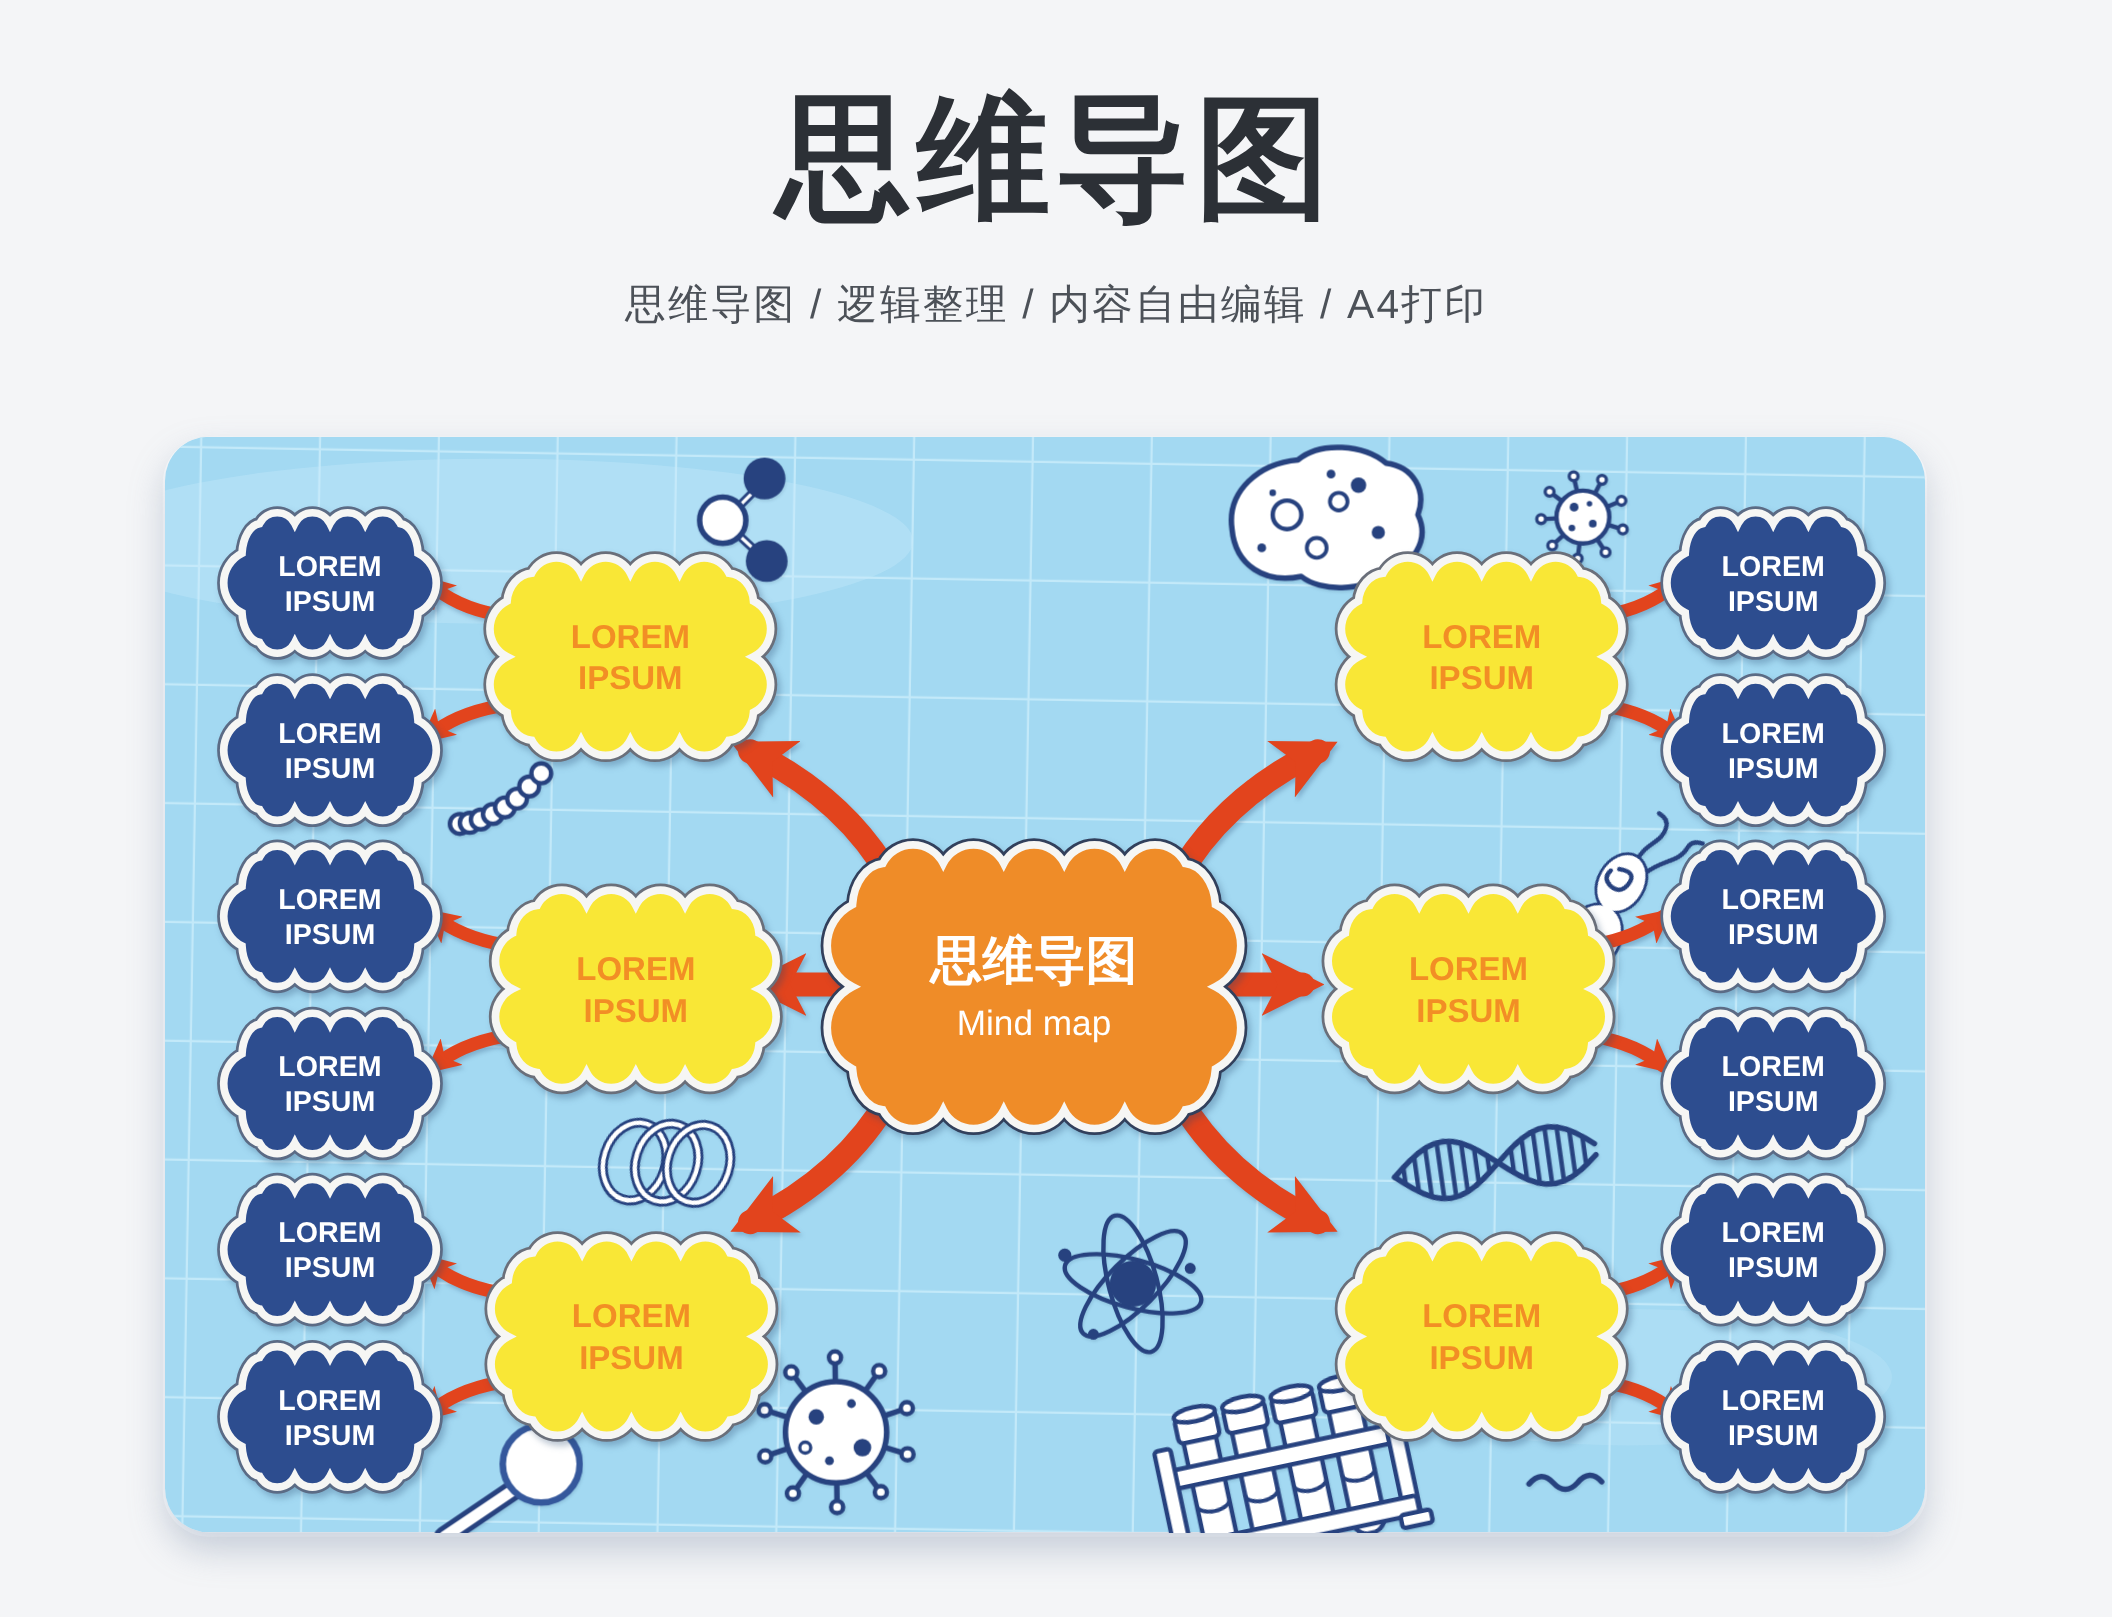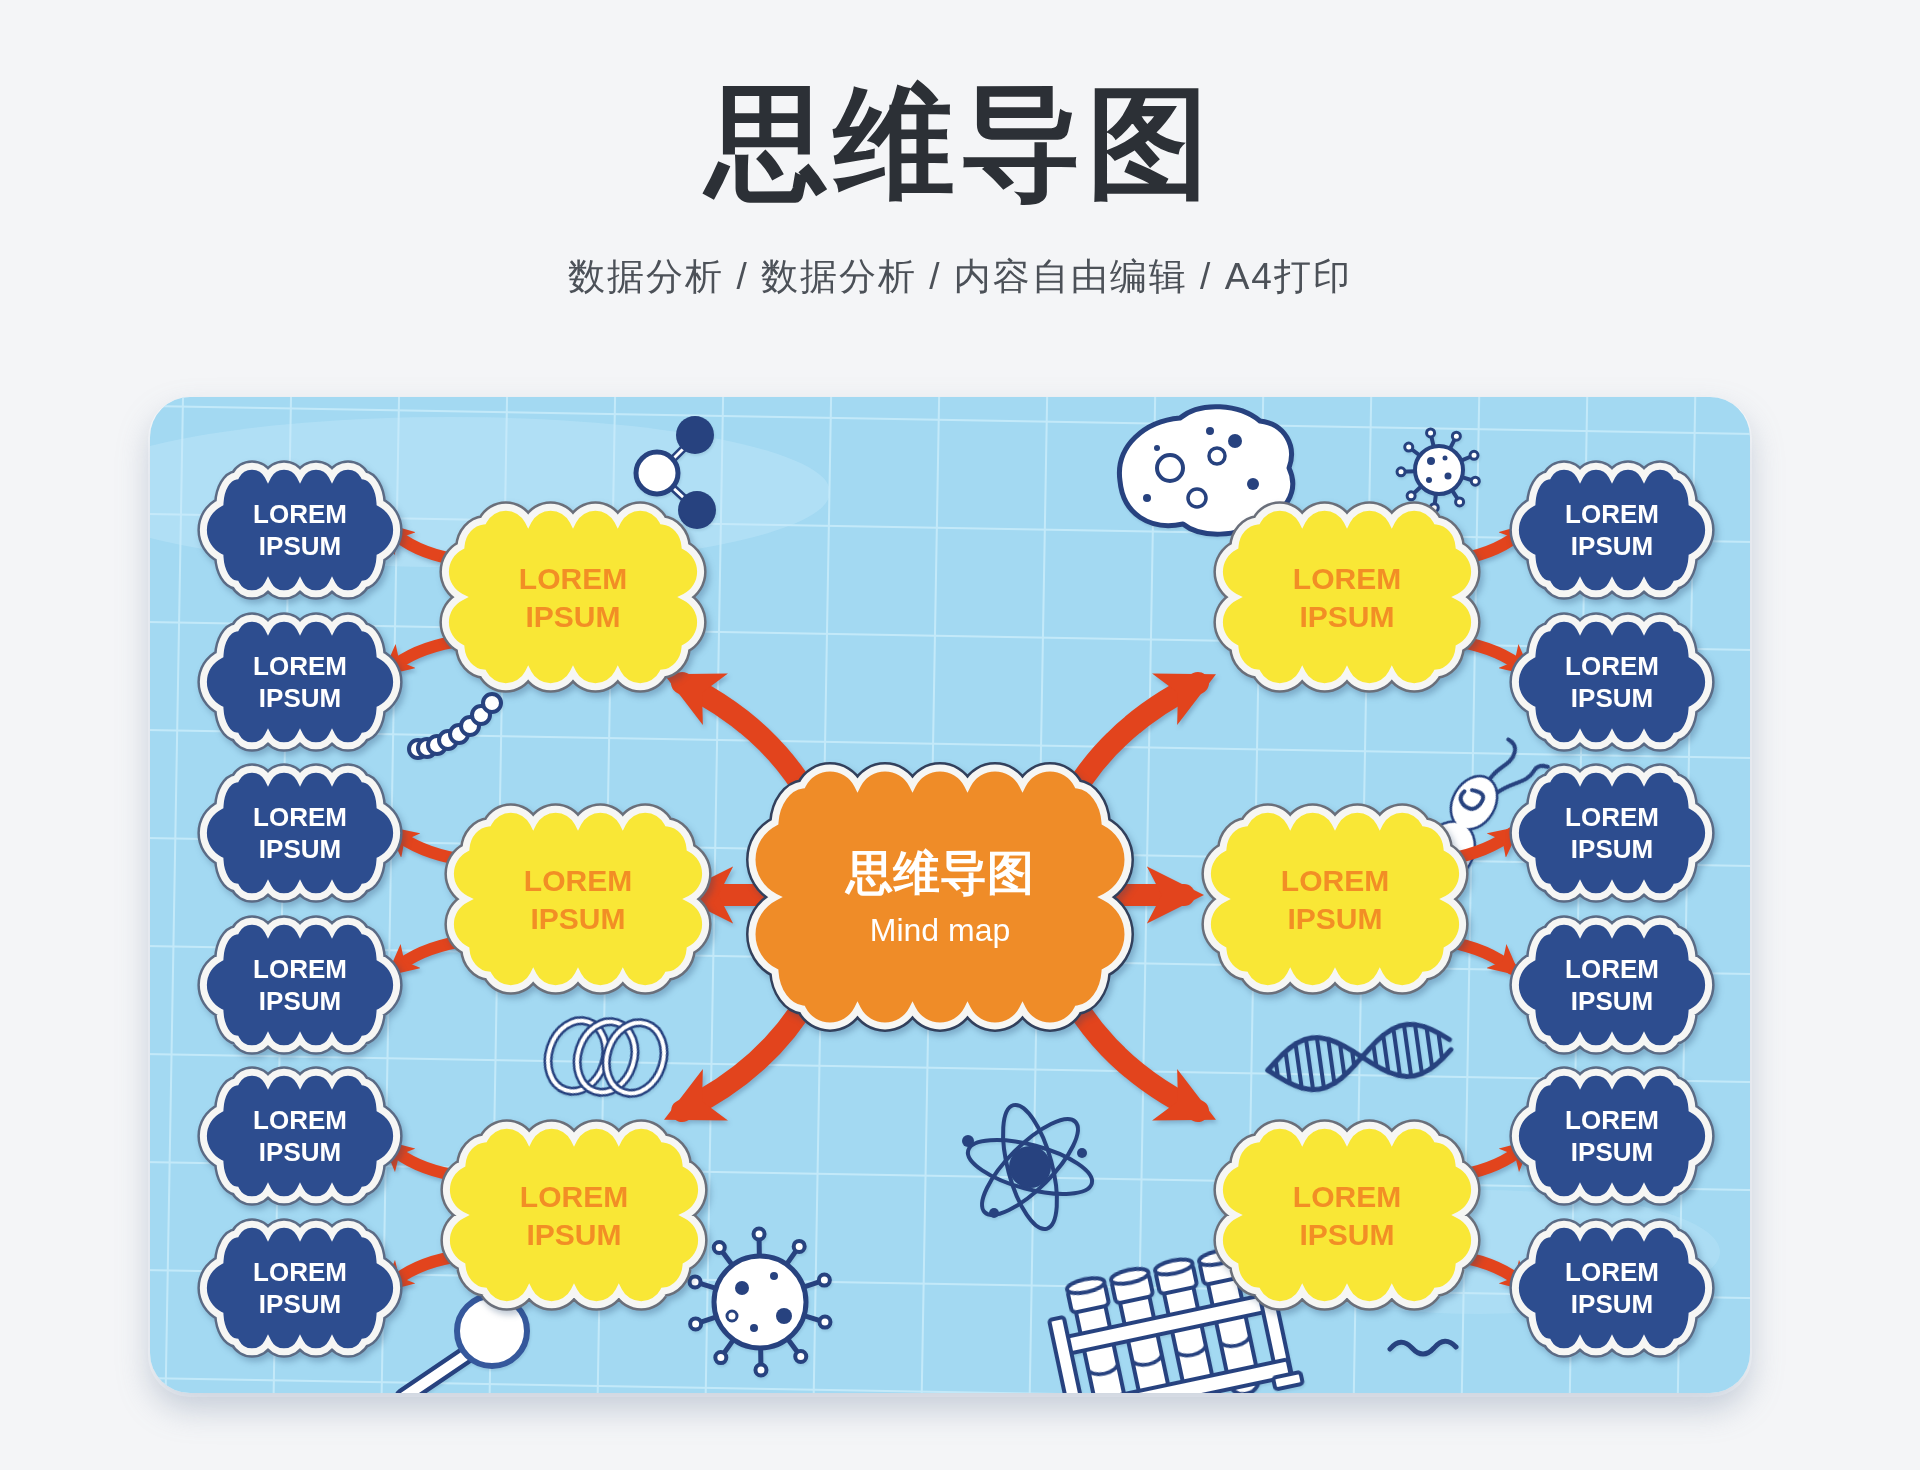--- a/index.html
+++ b/index.html
@@ -26,21 +26,21 @@
   .panel svg{display:block;}
   .cloud{filter:drop-shadow(3px 4px 3px rgba(35,70,110,.30));}
   .arrows{filter:drop-shadow(2px 3px 2px rgba(35,70,110,.28));}
   .doodle{filter:drop-shadow(1px 2px 1px rgba(35,70,110,.12));}
   text{font-family:"Liberation Sans", sans-serif;}
 </style>
 </head>
 <body>
 
 <h1 class="page-title" style="color: rgb(44, 48, 54);">思维导图</h1>
-<p class="page-subtitle" style="color: rgb(76, 81, 88);">数据分析 / 数据分析 / 内容自由编辑 / A4打印</p>
+<p class="page-subtitle" style="color: rgb(76, 81, 88);">思维导图 / 逻辑整理 / 内容自由编辑 / A4打印</p>
 
 <div class="panel">
   <svg id="mm" width="1600" height="996" viewBox="0 0 1600 996" xmlns="http://www.w3.org/2000/svg">
       <defs>
         <pattern id="grid" width="108" height="108" patternUnits="userSpaceOnUse" patternTransform="rotate(1) translate(34,10)">
           <path d="M107.5,0 V108 M0,107.5 H108" stroke="#c9ecfb" stroke-width="3" fill="none" opacity="0.85"></path>
         </pattern>
         <marker id="ah" viewBox="0 0 10 10" refX="6.5" refY="5" markerWidth="2.6" markerHeight="2.6" orient="auto-start-reverse">
           <path d="M0,0 L10,5 L0,10 L2.6,5 Z" fill="#e2441d"></path>
         </marker>

